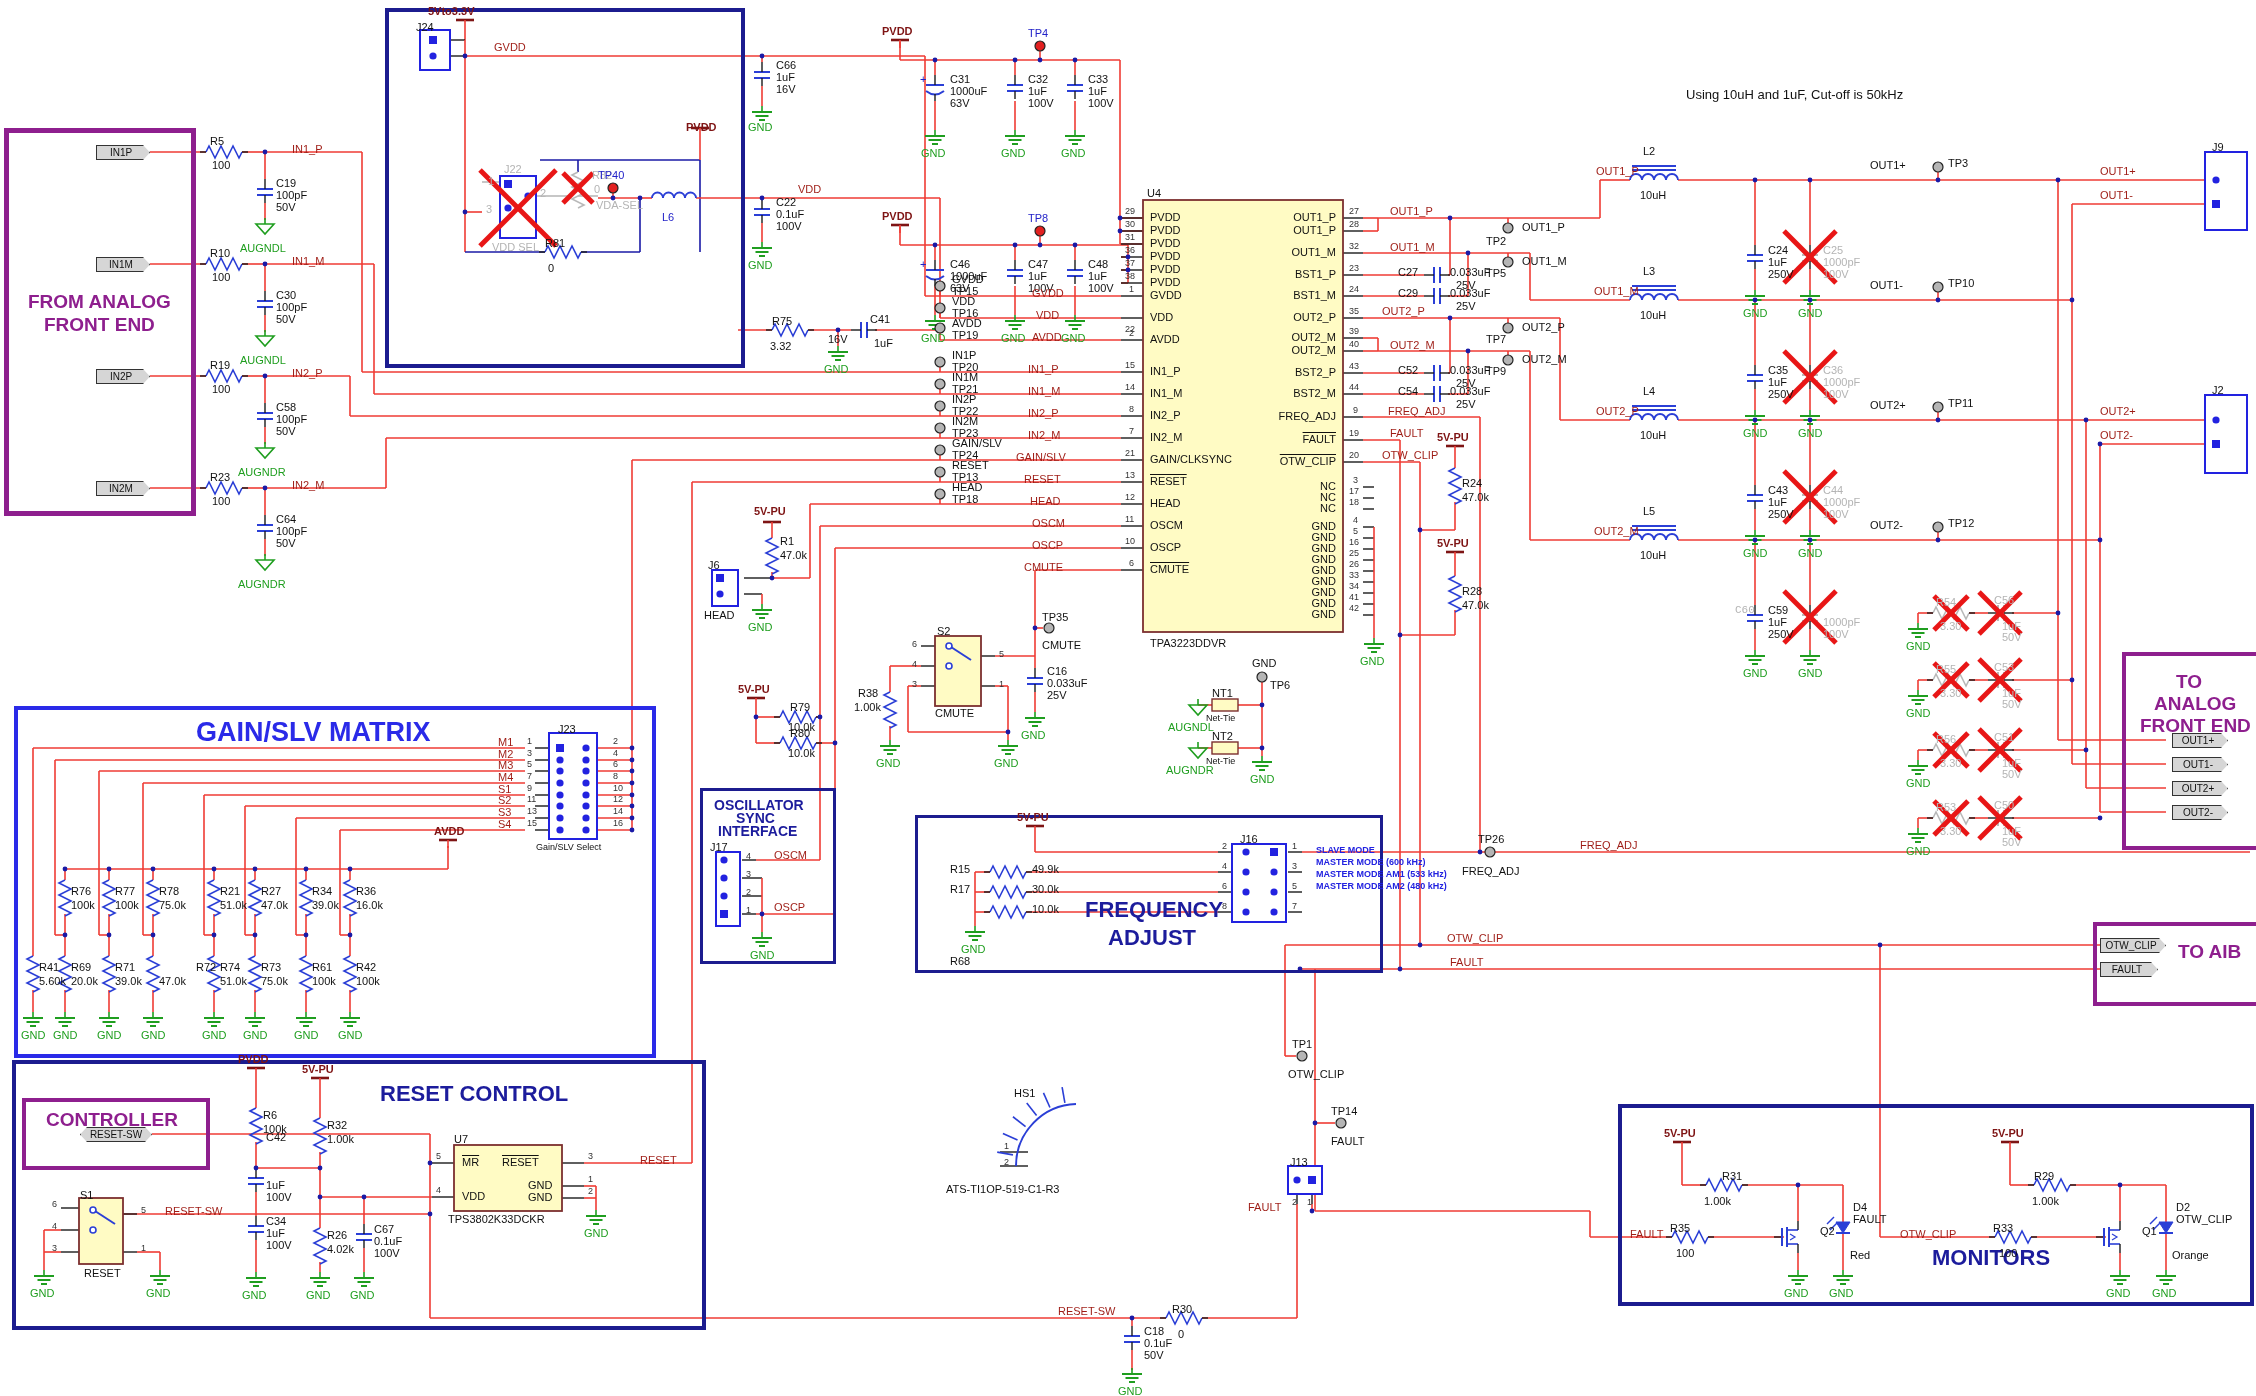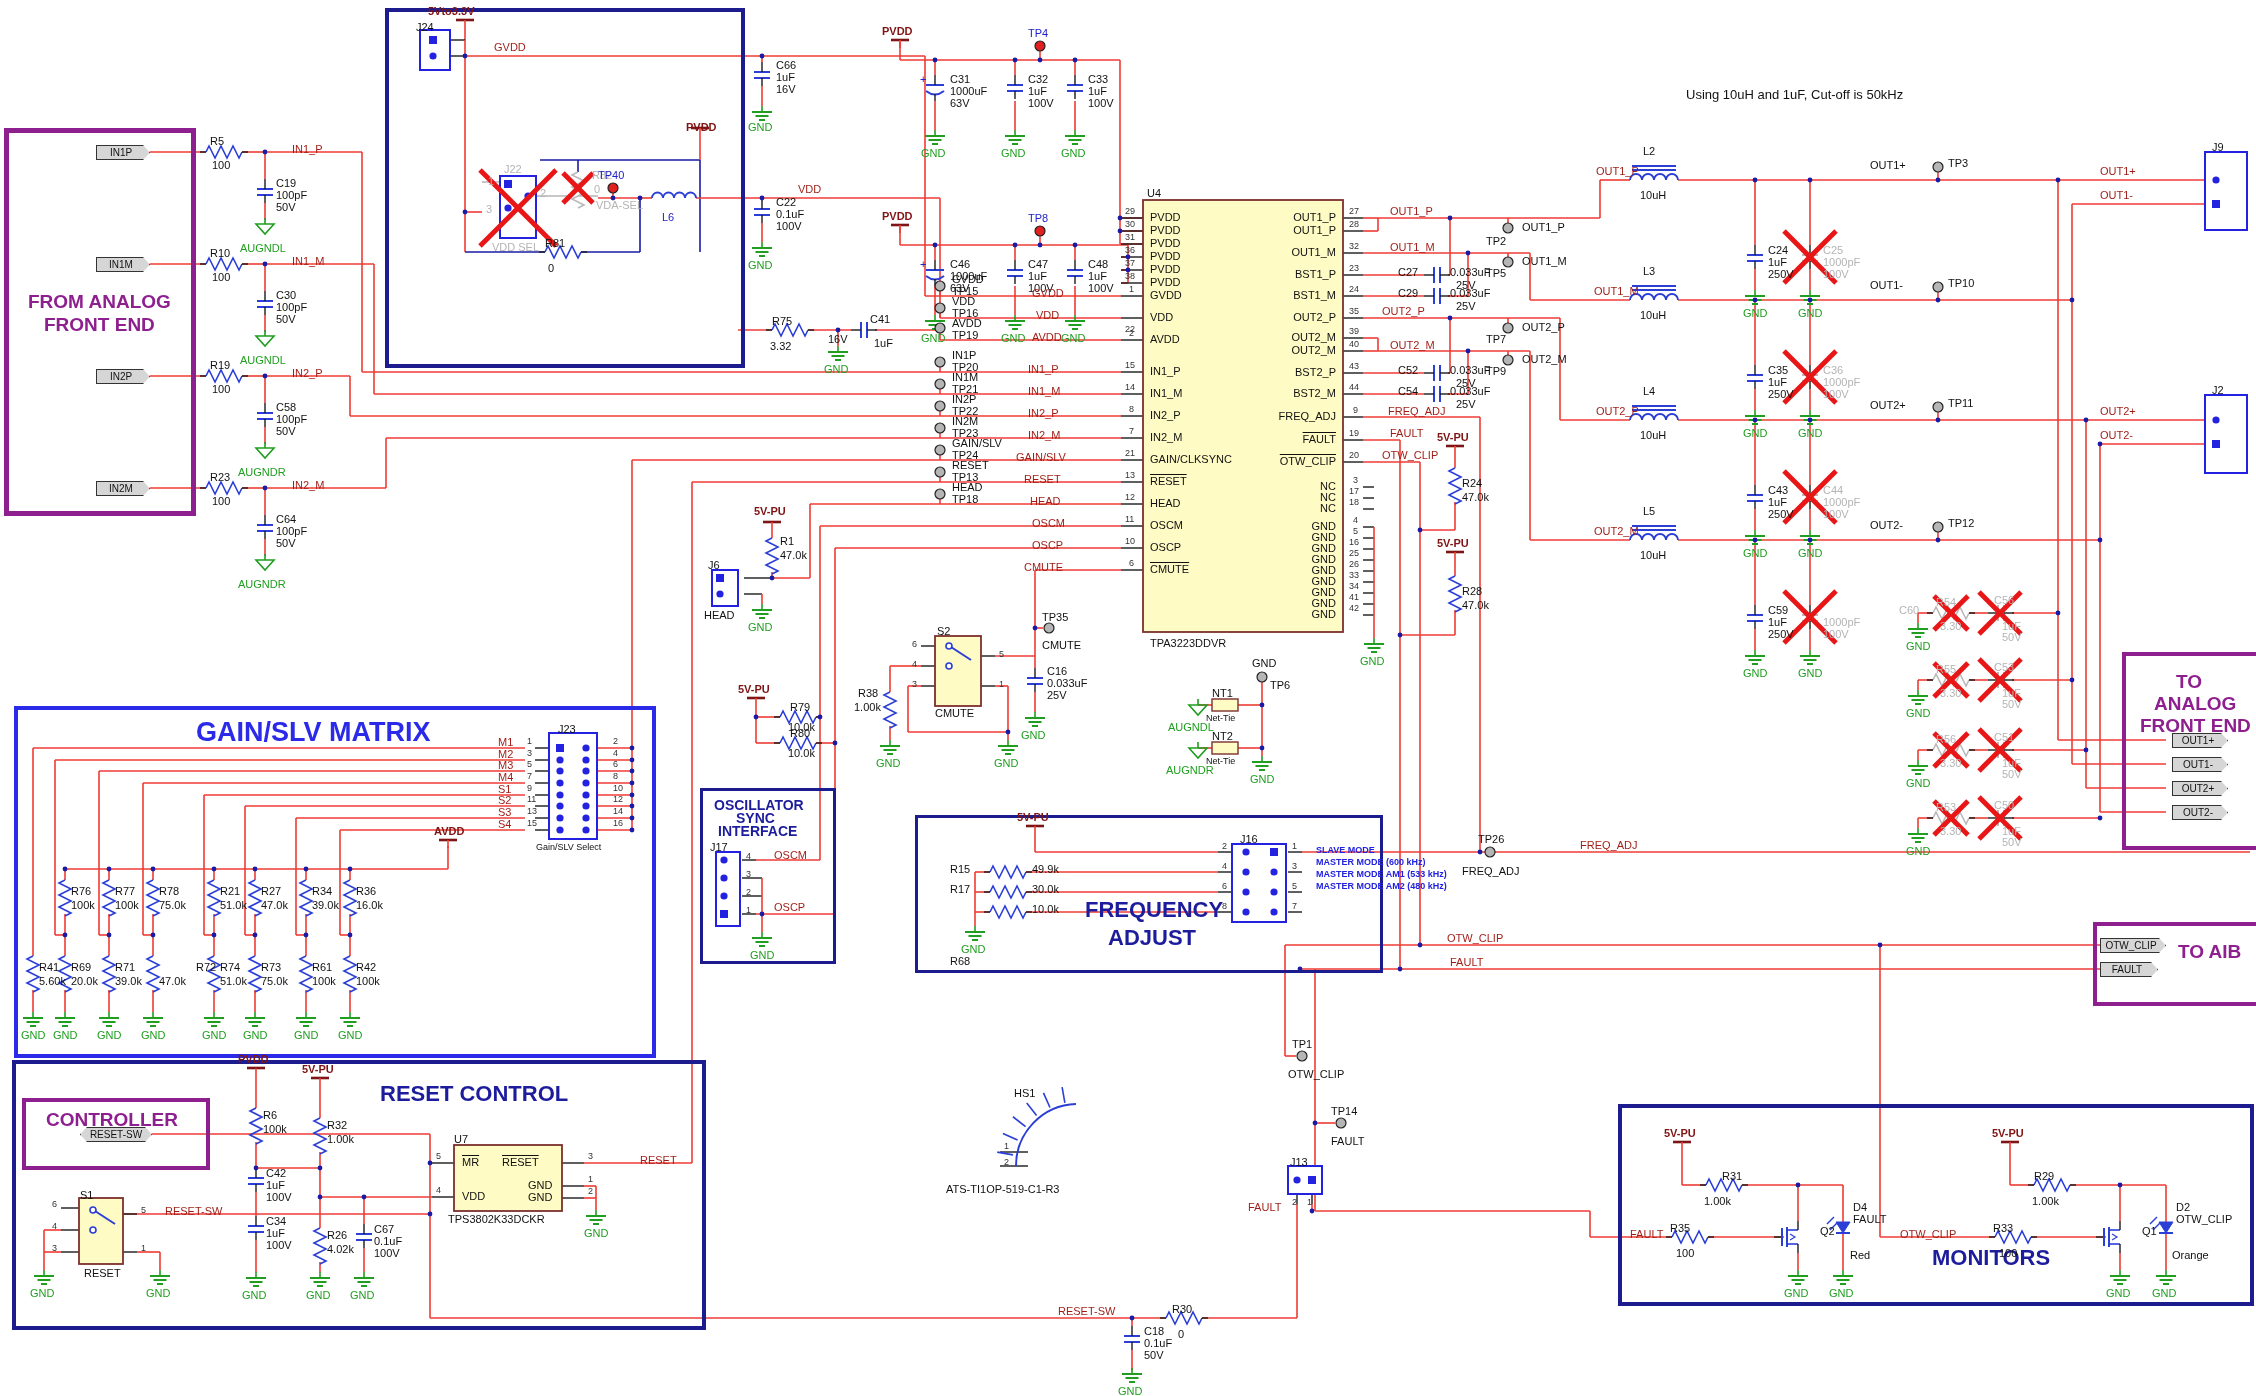--- a/index.html
+++ b/index.html
@@ -1408,21 +1408,21 @@
     <div class="lb" style="left: 1768px; top: 509px;">250V</div>
     <div class="lb g" style="left: 1743px; top: 548px;">GND</div>
     <div class="lb t" style="left: 1823px; top: 485px;">C44</div>
     <div class="lb t" style="left: 1823px; top: 497px;">1000pF</div>
     <div class="lb t" style="left: 1823px; top: 509px;">100V</div>
     <div class="lb g" style="left: 1798px; top: 548px;">GND</div>
     <div class="lb" style="left: 1768px; top: 605px;">C59</div>
     <div class="lb" style="left: 1768px; top: 617px;">1uF</div>
     <div class="lb" style="left: 1768px; top: 629px;">250V</div>
     <div class="lb g" style="left: 1743px; top: 668px;">GND</div>
-    <div class="lb t" style="left: 1899px; top: 605px;">C60</div>
+    <div class="lb t" style="left: 1735px; top: 605px; font-family: Liberation Mono, monospace;">C60</div>
     <div class="lb t" style="left: 1823px; top: 617px;">1000pF</div>
     <div class="lb t" style="left: 1823px; top: 629px;">100V</div>
     <div class="lb g" style="left: 1798px; top: 668px;">GND</div>
     <div class="lb" style="left: 1870px; top: 160px;">OUT1+</div>
     <div class="lb" style="left: 1948px; top: 158px;">TP3</div>
     <div class="lb" style="left: 1870px; top: 280px;">OUT1-</div>
     <div class="lb" style="left: 1948px; top: 278px;">TP10</div>
     <div class="lb" style="left: 1870px; top: 400px;">OUT2+</div>
     <div class="lb" style="left: 1948px; top: 398px;">TP11</div>
     <div class="lb" style="left: 1870px; top: 520px;">OUT2-</div>
@@ -1571,21 +1571,21 @@
     <div class="lb g" style="left: 53px; top: 1030px;">GND</div>
     <div class="lb g" style="left: 97px; top: 1030px;">GND</div>
     <div class="lb g" style="left: 141px; top: 1030px;">GND</div>
     <div class="lb g" style="left: 202px; top: 1030px;">GND</div>
     <div class="lb g" style="left: 243px; top: 1030px;">GND</div>
     <div class="lb g" style="left: 294px; top: 1030px;">GND</div>
     <div class="lb g" style="left: 338px; top: 1030px;">GND</div>
     <div class="lb p" style="left: 238px; top: 1054px;">PVDD</div>
     <div class="lb" style="left: 263px; top: 1110px;">R6</div>
     <div class="lb" style="left: 263px; top: 1124px;">100k</div>
-    <div class="lb" style="left: 266px; top: 1168px;">C42</div>
+    <div class="lb" style="left: 266px; top: 1132px;">C42</div>
     <div class="lb" style="left: 266px; top: 1180px;">1uF</div>
     <div class="lb" style="left: 266px; top: 1192px;">100V</div>
     <div class="lb" style="left: 266px; top: 1216px;">C34</div>
     <div class="lb" style="left: 266px; top: 1228px;">1uF</div>
     <div class="lb" style="left: 266px; top: 1240px;">100V</div>
     <div class="lb g" style="left: 242px; top: 1290px;">GND</div>
     <div class="lb p" style="left: 302px; top: 1064px;">5V-PU</div>
     <div class="lb" style="left: 327px; top: 1120px;">R32</div>
     <div class="lb" style="left: 327px; top: 1134px;">1.00k</div>
     <div class="lb" style="left: 327px; top: 1230px;">R26</div>

